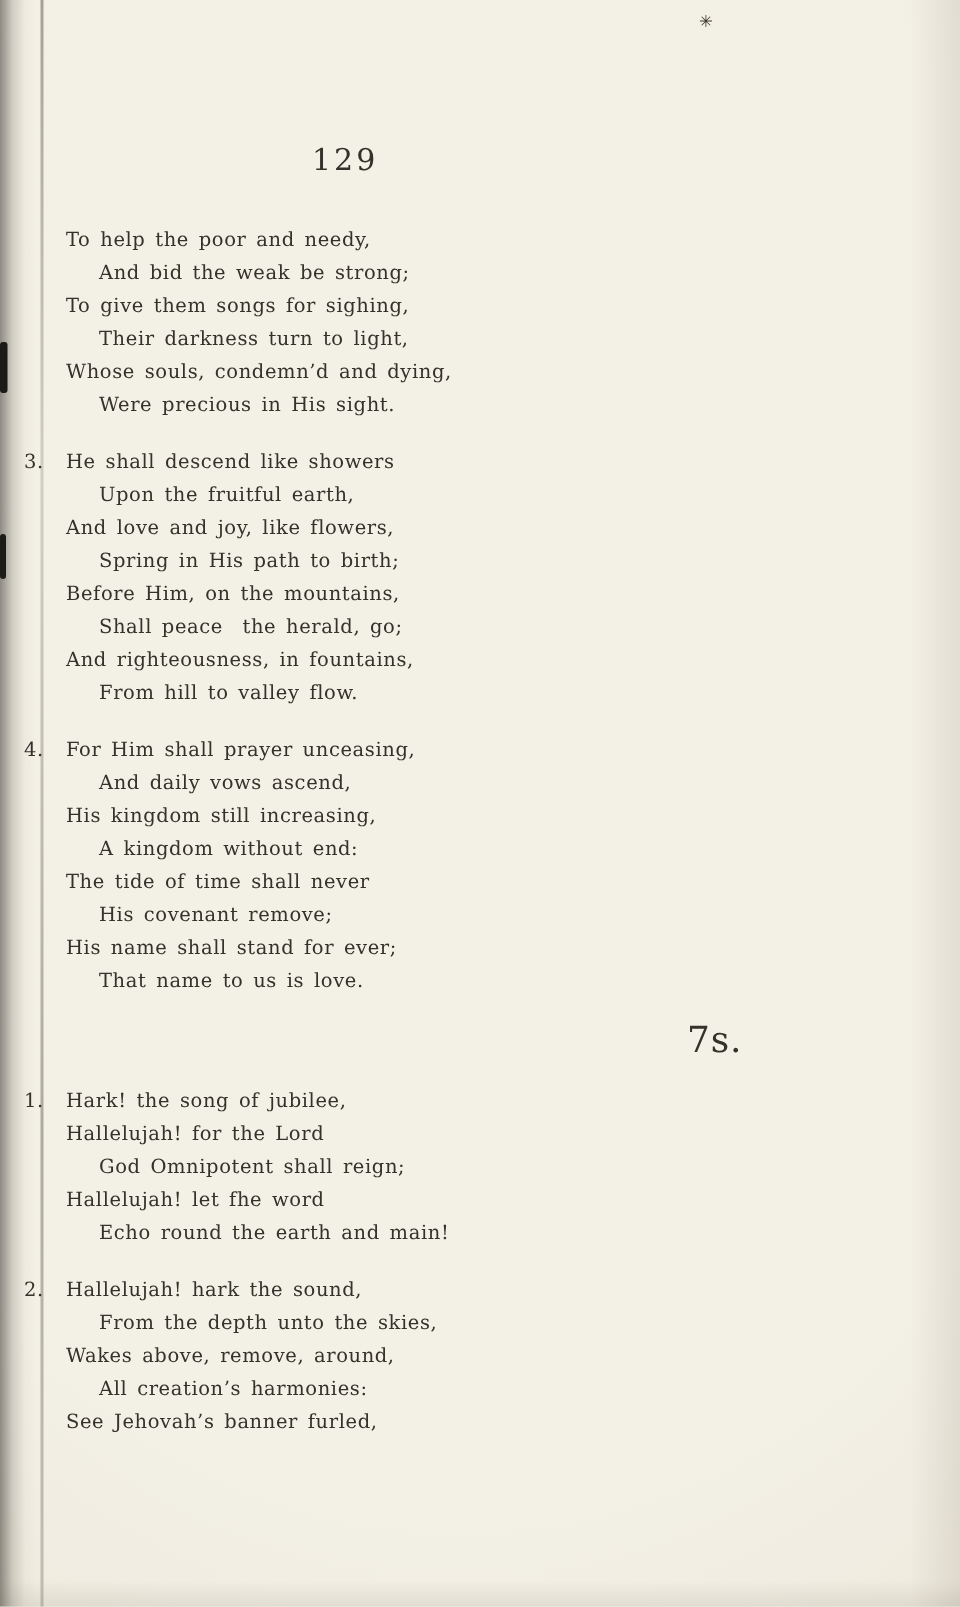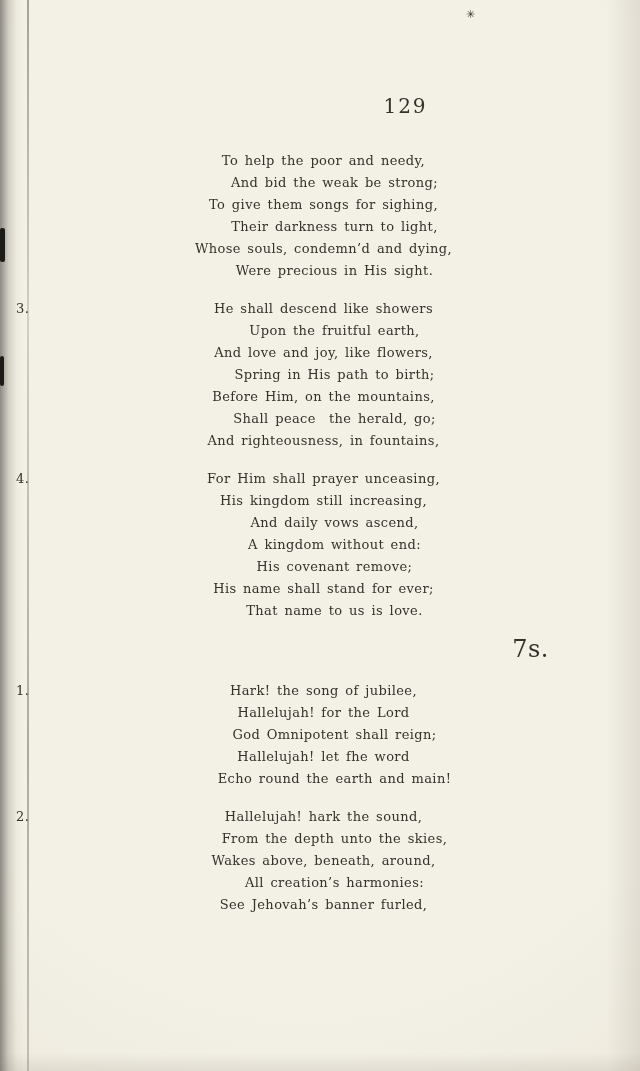--- a/index.html
+++ b/index.html
@@ -34,21 +34,20 @@
   .speck { position: absolute; background: #1d1b18; border-radius: 2px; }
   .speck-1 { left: 0; top: 228px; width: 5px; height: 34px; }
   .speck-2 { left: 0; top: 356px; width: 4px; height: 30px; }
   .top-mark {
     position: absolute; left: 466px; top: 8px;
     font-size: 11px; color: #3c3830;
   }
   .content {
     position: absolute; left: 0; top: 0; right: 0;
     padding: 95px 37px 0 44px;
-    text-align: center;
   }
   .page-number {
     padding-left: 164px;
     font-size: 20px; line-height: 22px;
     letter-spacing: 2px;
     margin-bottom: 33px;
   }
   .stanza { margin-bottom: 16px; }
   .line {
     position: relative;
@@ -89,40 +88,42 @@
           <div class="line indent-1"><span>Were precious in His sight.</span></div>
         </div>
         <div class="stanza">
           <div class="line indent-0"><span class="stanza-number">3.</span><span>He shall descend like showers</span></div>
           <div class="line indent-1"><span>Upon the fruitful earth,</span></div>
           <div class="line indent-0"><span>And love and joy, like flowers,</span></div>
           <div class="line indent-1"><span>Spring in His path to birth;</span></div>
           <div class="line indent-0"><span>Before Him, on the mountains,</span></div>
           <div class="line indent-1"><span>Shall peace&nbsp; the herald, go;</span></div>
           <div class="line indent-0"><span>And righteousness, in fountains,</span></div>
+          <div class="line indent-1"><span>From hill to valley flow.</span></div>
         </div>
         <div class="stanza">
           <div class="line indent-0"><span class="stanza-number">4.</span><span>For Him shall prayer unceasing,</span></div>
+          <div class="line indent-1"><span>And daily vows ascend,</span></div>
           <div class="line indent-0"><span>His kingdom still increasing,</span></div>
-          <div class="line indent-1"><span>And daily vows ascend,</span></div>
           <div class="line indent-1"><span>A kingdom without end:</span></div>
+          <div class="line indent-0"><span>The tide of time shall never</span></div>
           <div class="line indent-1"><span>His covenant remove;</span></div>
           <div class="line indent-0"><span>His name shall stand for ever;</span></div>
           <div class="line indent-1"><span>That name to us is love.</span></div>
         </div>
         <div class="meter">7s.</div>
         <div class="stanza">
           <div class="line indent-0"><span class="stanza-number">1.</span><span>Hark! the song of jubilee,</span></div>
           <div class="line indent-0"><span>Hallelujah! for the Lord</span></div>
           <div class="line indent-1"><span>God Omnipotent shall reign;</span></div>
           <div class="line indent-0"><span>Hallelujah! let fhe word</span></div>
           <div class="line indent-1"><span>Echo round the earth and main!</span></div>
         </div>
         <div class="stanza">
           <div class="line indent-0"><span class="stanza-number">2.</span><span>Hallelujah! hark the sound,</span></div>
           <div class="line indent-1"><span>From the depth unto the skies,</span></div>
-          <div class="line indent-0"><span>Wakes above, beneath, around,</span></div>
+          <div class="line indent-0"><span>Wakes above, remove, around,</span></div>
           <div class="line indent-1"><span>All creation’s harmonies:</span></div>
           <div class="line indent-0"><span>See Jehovah’s banner furled,</span></div>
         </div>
       </div>
   </div>
 </div>
 
 </body></html>

